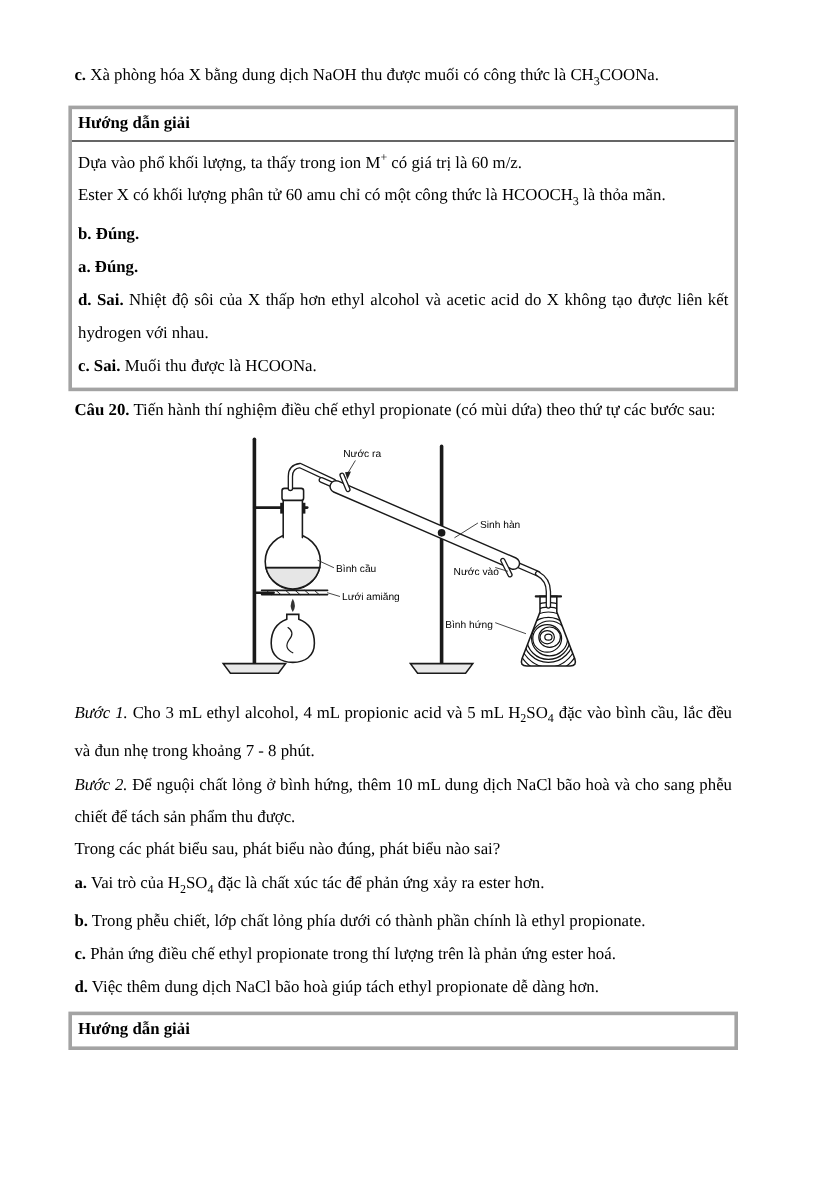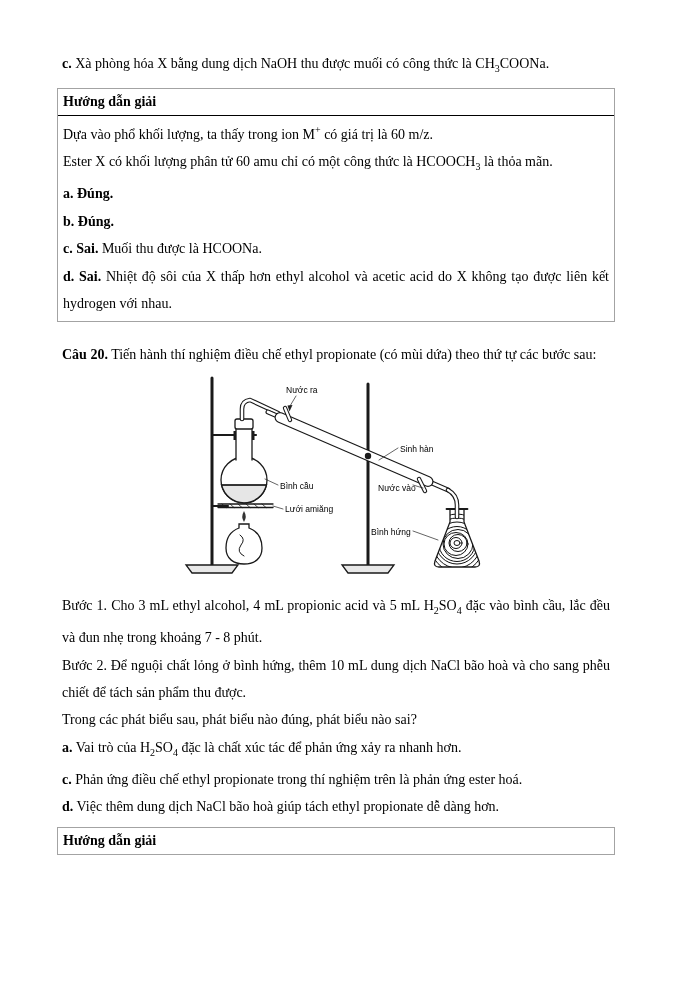--- a/index.html
+++ b/index.html
@@ -4,24 +4,24 @@
 <style>
   html,body{margin:0;padding:0}
   body{
     width:694px;height:982px;background:#ffffff;color:#000;
     font-family:"Liberation Serif","DejaVu Serif",serif;
     font-size:14px;
   }
   .page{padding:50px 84px 0 62px}
   p.line{margin:0;line-height:27.4px;text-align:justify}
   .b{font-weight:bold}
-  .i{}
+  .i{font-style:italic}
   .sub{vertical-align:sub;font-size:10px}
   .sup{vertical-align:super;font-size:10px}
-  .box{border:1px solid #a3a3a3;margin:6px -5px 19px -5px}
+  .box{border:3px solid #a3a3a3;margin:6px -5px 3px -5px}
   .box-title{font-weight:bold;line-height:24px;padding:1px 5px}
   .box-title.with-sep{border-bottom:1px solid #000}
   .box-content{padding:0 5px 3px 5px}
   .diagram{width:320px;margin:4px auto 6px auto}
   svg text{font-family:"Liberation Sans",sans-serif}
   .dlabel{font-size:8.5px;fill:#000;stroke:none}
 </style>
 </head>
 <body>
 
@@ -29,24 +29,24 @@
 
   <div>
       <p class="line"><span class="b">c.</span><span> Xà phòng hóa X bằng dung dịch NaOH thu được muối có công thức là CH</span><span class="sub">3</span><span>COONa.</span></p>
     </div>
 
   <div class="box">
     <div class="box-title with-sep">Hướng dẫn giải</div>
     <div class="box-content">
         <p class="line"><span>Dựa vào phổ khối lượng, ta thấy trong ion M</span><span class="sup">+</span><span> có giá trị là 60 m/z.</span></p>
         <p class="line"><span>Ester X có khối lượng phân tử 60 amu chỉ có một công thức là HCOOCH</span><span class="sub">3</span><span> là thỏa mãn.</span></p>
+        <p class="line"><span class="b">b. Đúng.</span></p>
         <p class="line"><span class="b">a. Đúng.</span></p>
-        <p class="line"><span class="b">b. Đúng.</span></p>
+        <p class="line"><span class="b">d. Sai.</span><span> Nhiệt độ sôi của X thấp hơn ethyl alcohol và acetic acid do X không tạo được liên kết hydrogen với nhau.</span></p>
         <p class="line"><span class="b">c. Sai.</span><span> Muối thu được là HCOONa.</span></p>
-        <p class="line"><span class="b">d. Sai.</span><span> Nhiệt độ sôi của X thấp hơn ethyl alcohol và acetic acid do X không tạo được liên kết hydrogen với nhau.</span></p>
       </div>
   </div>
 
   <div>
       <p class="line"><span class="b">Câu 20.</span><span> Tiến hành thí nghiệm điều chế ethyl propionate (có mùi dứa) theo thứ tự các bước sau:</span></p>
     </div>
 
   <div class="diagram">
     <svg width="320" height="210" viewBox="0 0 320 210">
       <defs>
@@ -147,22 +147,23 @@
         <text class="dlabel" x="109" y="140">Lưới amiăng</text>
         <text class="dlabel" x="195" y="163">Bình hứng</text>
       </g>
     </svg>
   </div>
 
   <div>
       <p class="line"><span class="i">Bước 1.</span><span> Cho 3 mL ethyl alcohol, 4 mL propionic acid và 5 mL H</span><span class="sub">2</span><span>SO</span><span class="sub">4</span><span> đặc vào bình cầu, lắc đều và đun nhẹ trong khoảng 7 - 8 phút.</span></p>
       <p class="line"><span class="i">Bước 2.</span><span> Để nguội chất lỏng ở bình hứng, thêm 10 mL dung dịch NaCl bão hoà và cho sang phễu chiết để tách sản phẩm thu được.</span></p>
       <p class="line"><span>Trong các phát biểu sau, phát biểu nào đúng, phát biểu nào sai?</span></p>
-      <p class="line"><span class="b">a.</span><span> Vai trò của H</span><span class="sub">2</span><span>SO</span><span class="sub">4</span><span> đặc là chất xúc tác để phản ứng xảy ra nhanh hơn.</span></p>
-      <p class="line"><span class="b">c.</span><span> Phản ứng điều chế ethyl propionate trong thí nghiệm trên là phản ứng ester hoá.</span></p>
+      <p class="line"><span class="b">a.</span><span> Vai trò của H</span><span class="sub">2</span><span>SO</span><span class="sub">4</span><span> đặc là chất xúc tác để phản ứng xảy ra ester hơn.</span></p>
+      <p class="line"><span class="b">b.</span><span> Trong phễu chiết, lớp chất lỏng phía dưới có thành phần chính là ethyl propionate.</span></p>
+      <p class="line"><span class="b">c.</span><span> Phản ứng điều chế ethyl propionate trong thí lượng trên là phản ứng ester hoá.</span></p>
       <p class="line"><span class="b">d.</span><span> Việc thêm dung dịch NaCl bão hoà giúp tách ethyl propionate dễ dàng hơn.</span></p>
     </div>
 
   <div class="box">
     <div class="box-title">Hướng dẫn giải</div>
   </div>
 
 </div>
 
 </body></html>

